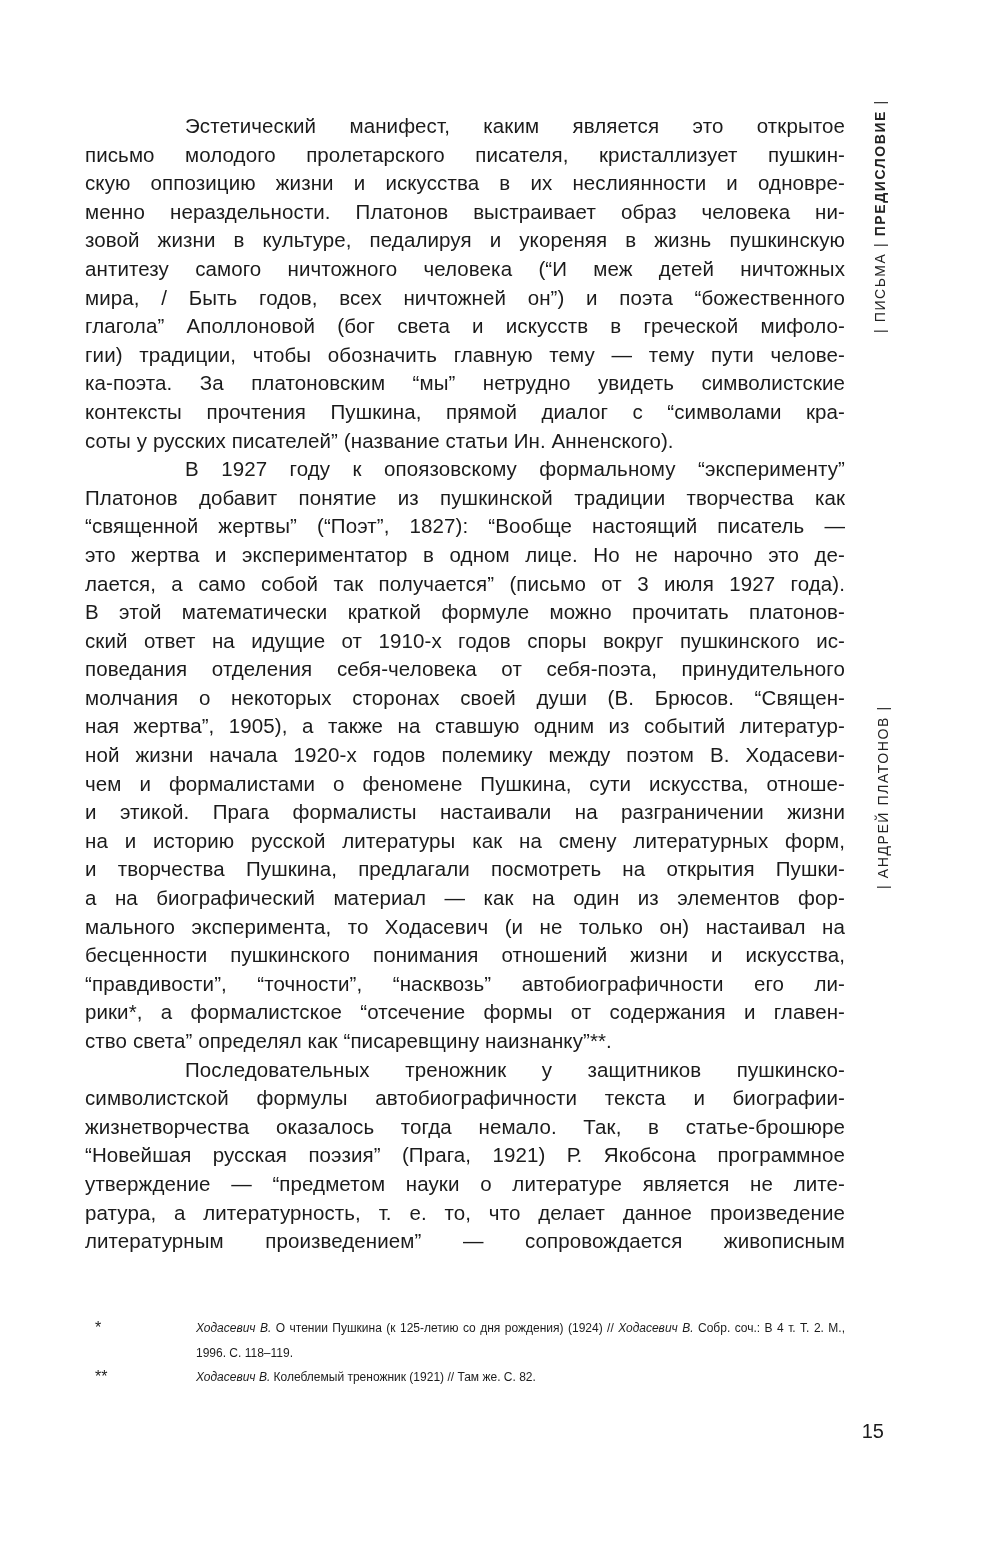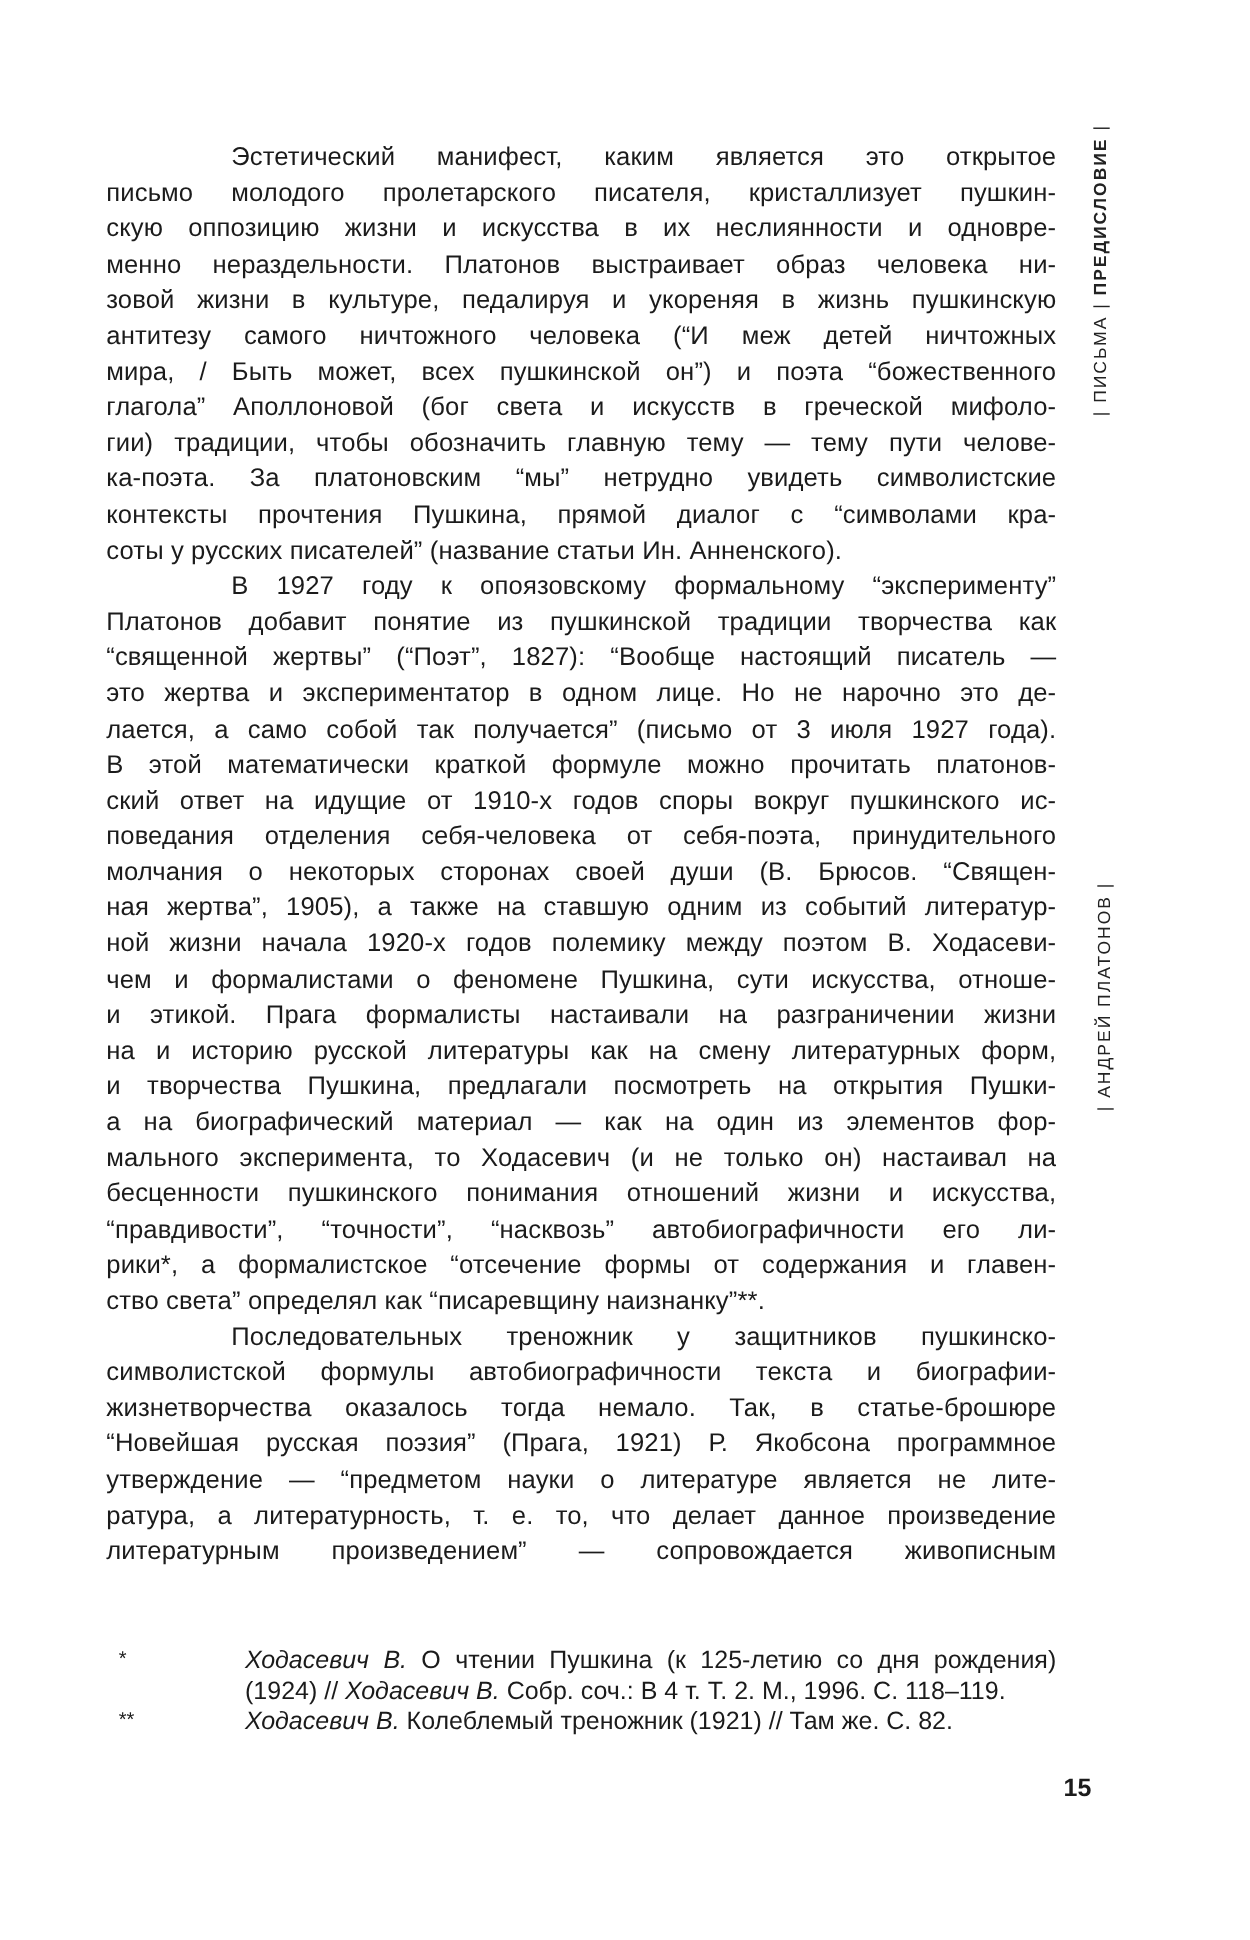--- a/index.html
+++ b/index.html
@@ -40,21 +40,21 @@
     width: 760px;
   }
   .footnote { display: flex; align-items: flex-start; }
   .fn-marker {
     width: 111px; flex: 0 0 111px;
     padding-left: 10px; box-sizing: border-box;
     font-size: 16px; line-height: 24.5px;
   }
   .fn-text {
     flex: 1;
-    font-size: 20px; line-height: 24.5px;
+    font-size: 12px; line-height: 24.5px;
     text-align: justify;
   }
   .fn-text .italic { font-style: italic; }
 
   
   .vlabel {
     position: absolute;
     transform-origin: top left;
     transform: rotate(-90deg);
     white-space: nowrap;
@@ -63,39 +63,39 @@
     color: #222222;
   }
   .vlabel .bold { font-weight: bold; }
   .vlabel-top  { top: 333px; left: 872px; }
   .vlabel-author { top: 889px; left: 875px; }
 
   
   .page-number {
     position: absolute;
     top: 1420px; left: 840px; width: 44px;
-    text-align: center;
-    font-size: 20px; font-weight: bold;
+    text-align: right;
+    font-size: 20px; font-weight: normal;
     color: #1b1b1b;
   }
 </style>
 </head>
 <body>
 
 <div class="page">
 
   <div class="text-col">
       <div class="para">
         <div class="line first">Эстетический манифест, каким является это открытое</div>
         <div class="line">письмо молодого пролетарского писателя, кристаллизует пушкин-</div>
         <div class="line">скую оппозицию жизни и искусства в их неслиянности и одновре-</div>
         <div class="line">менно нераздельности. Платонов выстраивает образ человека ни-</div>
         <div class="line">зовой жизни в культуре, педалируя и укореняя в жизнь пушкинскую</div>
         <div class="line">антитезу самого ничтожного человека (“И меж детей ничтожных</div>
-        <div class="line">мира, / Быть может, всех пушкинской он”) и поэта “божественного</div>
+        <div class="line">мира, / Быть годов, всех ничтожней он”) и поэта “божественного</div>
         <div class="line">глагола” Аполлоновой (бог света и искусств в греческой мифоло-</div>
         <div class="line">гии) традиции, чтобы обозначить главную тему — тему пути челове-</div>
         <div class="line">ка-поэта. За платоновским “мы” нетрудно увидеть символистские</div>
         <div class="line">контексты прочтения Пушкина, прямой диалог с “символами кра-</div>
         <div class="line end">соты у русских писателей” (название статьи Ин. Анненского).</div>
       </div>
       <div class="para">
         <div class="line first">В 1927 году к опоязовскому формальному “эксперименту”</div>
         <div class="line">Платонов добавит понятие из пушкинской традиции творчества как</div>
         <div class="line">“священной жертвы” (“Поэт”, 1827): “Вообще настоящий писатель —</div>

